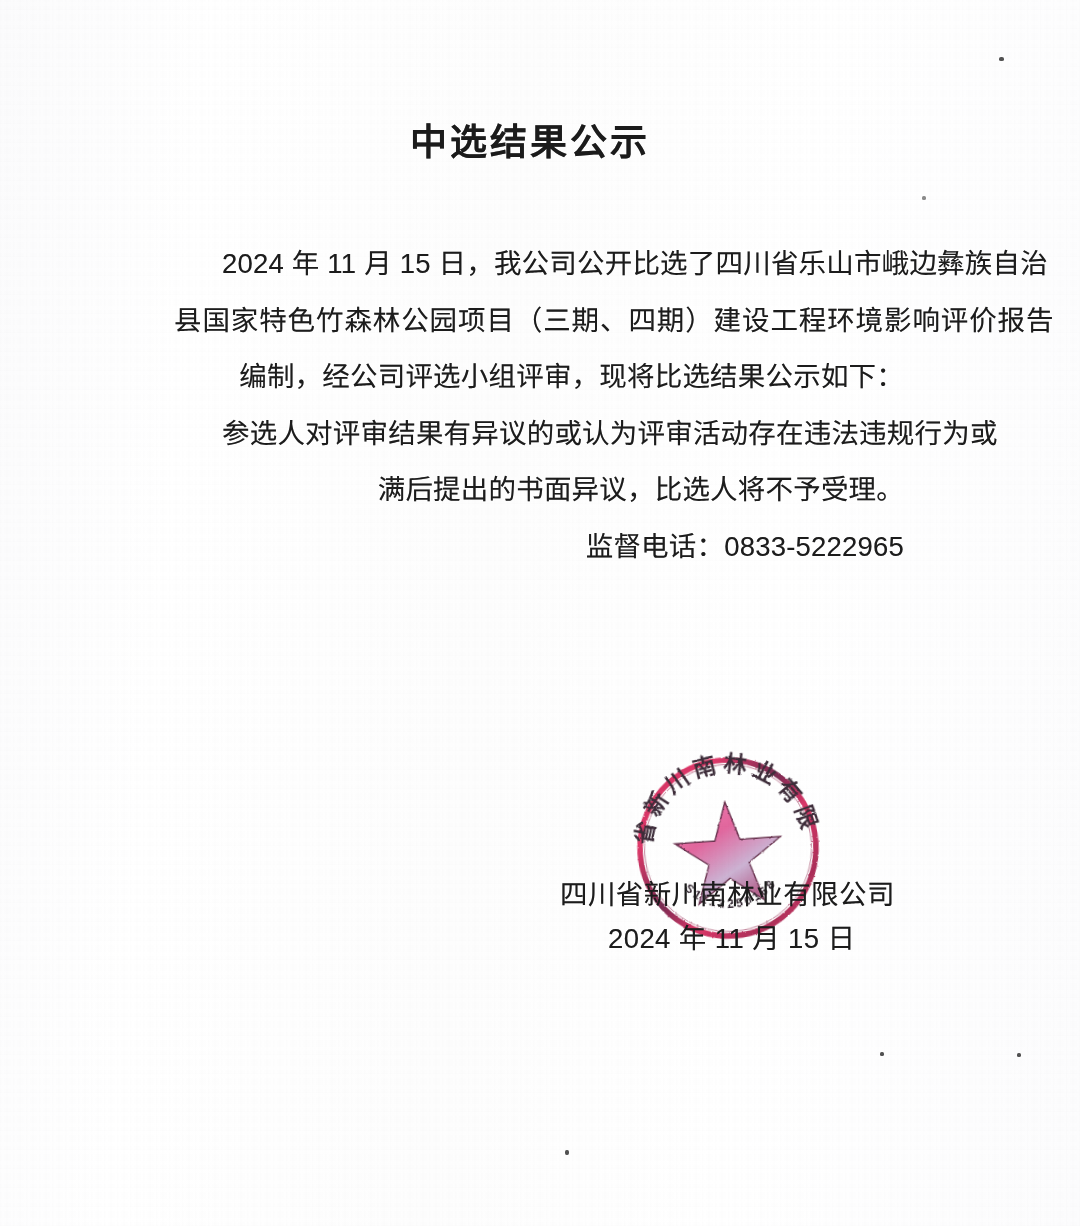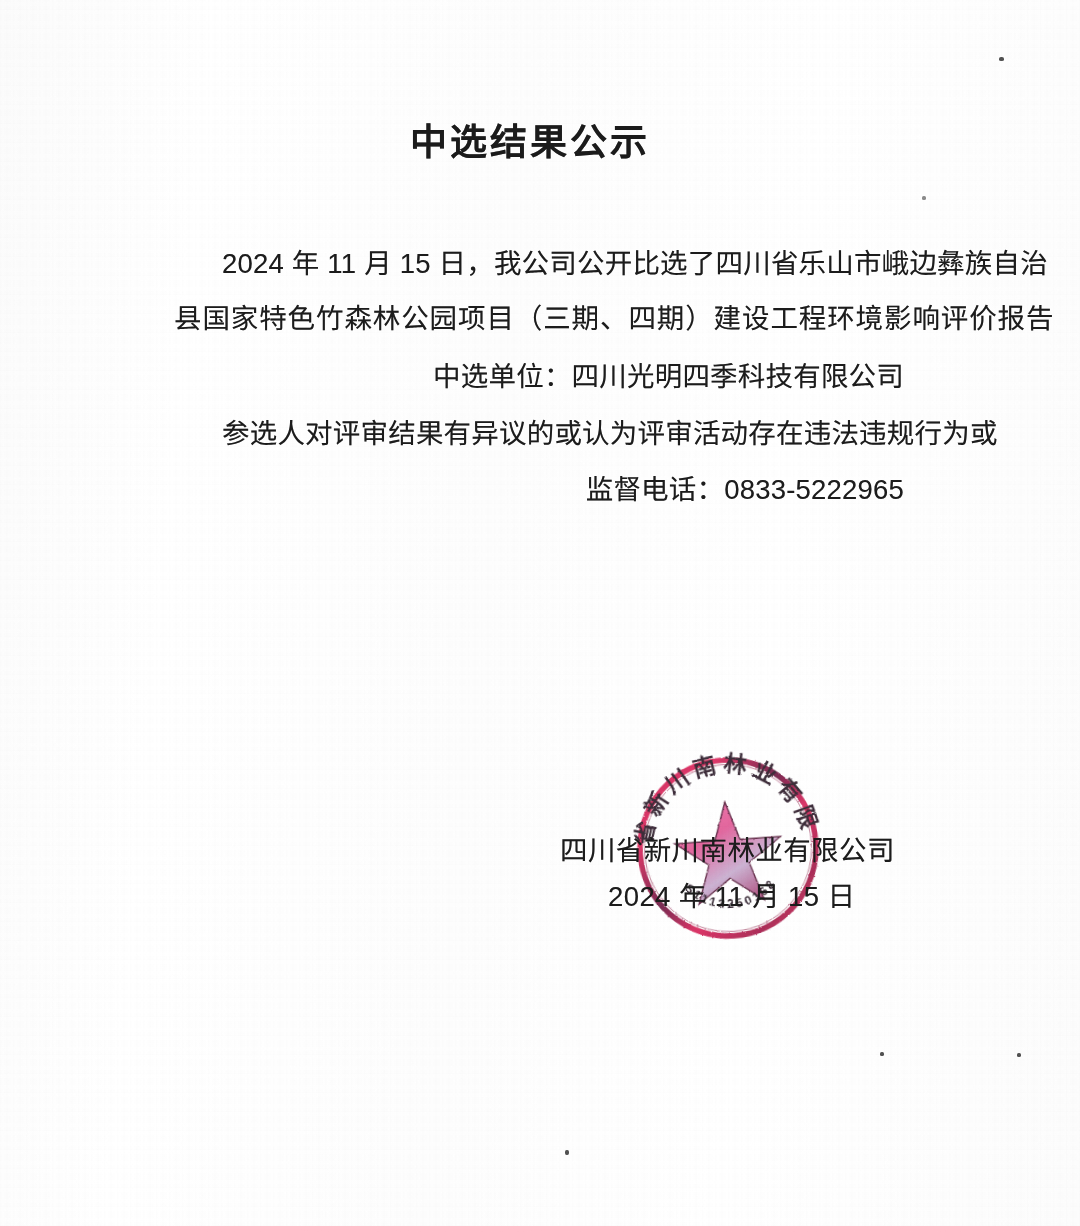--- a/index.html
+++ b/index.html
@@ -82,38 +82,38 @@
     white-space: nowrap;
     font-family: "Liberation Sans", "DejaVu Sans", sans-serif;
     text-shadow: 0 0 0.5px rgba(0,0,0,0.35);
     text-align: right;
   }
   .line.indent {
     padding-left: 48px;
   }
   .line.justify-wide {
     letter-spacing: 0.9px;
-    font-family: Liberation Mono, monospace;
   }
 
   
   .signature {
     position: absolute;
     left: 560px;
     top: 833px;
     width: 420px;
   }
   .sign-company {
     font-size: 27.5px;
     line-height: 40px;
     color: #1c1c1c;
     letter-spacing: 0.4px;
     white-space: nowrap;
-    font-family: Liberation Mono, monospace;
+    font-family: Liberation Serif, serif;
     text-shadow: 0 0 0.5px rgba(0,0,0,0.35);
+    margin-top: 42px;
   }
   .sign-date {
     margin-top: 4px;
     padding-left: 48px;
     font-size: 27.5px;
     line-height: 40px;
     color: #1c1c1c;
     letter-spacing: 0.4px;
     white-space: nowrap;
     font-family: "Liberation Sans", "DejaVu Sans", sans-serif;
@@ -146,25 +146,26 @@
   <div class="speck" style="left:880px;  top:1052px;width:4px; height:4px;"></div>
   <div class="speck" style="left:1017px; top:1053px;width:4px; height:4px;"></div>
   <div class="speck" style="left:565px;  top:1150px;width:4px; height:5px;"></div>
 
   <div class="doc-title">中选结果公示</div>
 
   <div class="body-block">
 
     <div class="line indent">2024 年 11 月 15 日，我公司公开比选了四川省乐山市峨边彝族自治</div>
     <div class="line justify-wide">县国家特色竹森林公园项目（三期、四期）建设工程环境影响评价报告</div>
-
-    <div class="line indent">中选单位：四川光明四季科技有限公司</div>
+    <div class="line">编制，经公司评选小组评审，现将比选结果公示如下：</div>
+
 
 
     <div class="line indent">参选人对评审结果有异议的或认为评审活动存在违法违规行为或</div>
+    <div class="line">满后提出的书面异议，比选人将不予受理。</div>
 
     <div class="line indent">监督电话：0833-5222965</div>
   </div>
 
   <div class="seal">
     <svg viewBox="0 0 196 196" xmlns="http://www.w3.org/2000/svg">
       <defs>
         <linearGradient id="ringGrad" x1="0" y1="0" x2="1" y2="1">
           <stop offset="0%" stop-color="#c21f52"></stop>
           <stop offset="22%" stop-color="#e02a5f"></stop>

